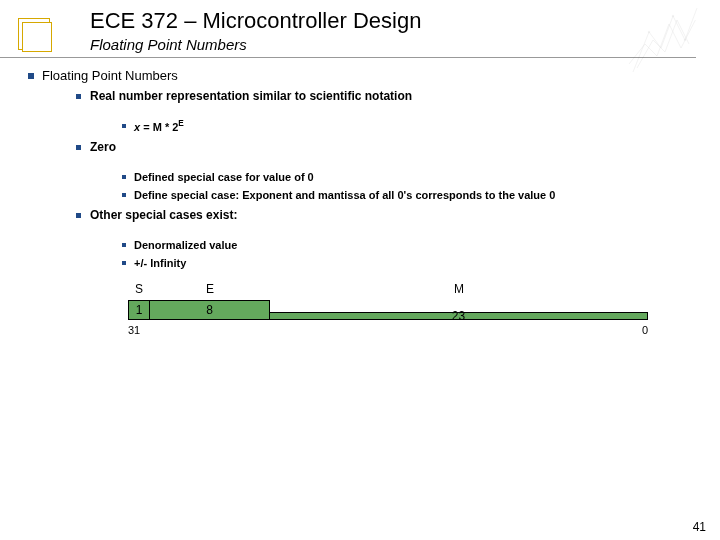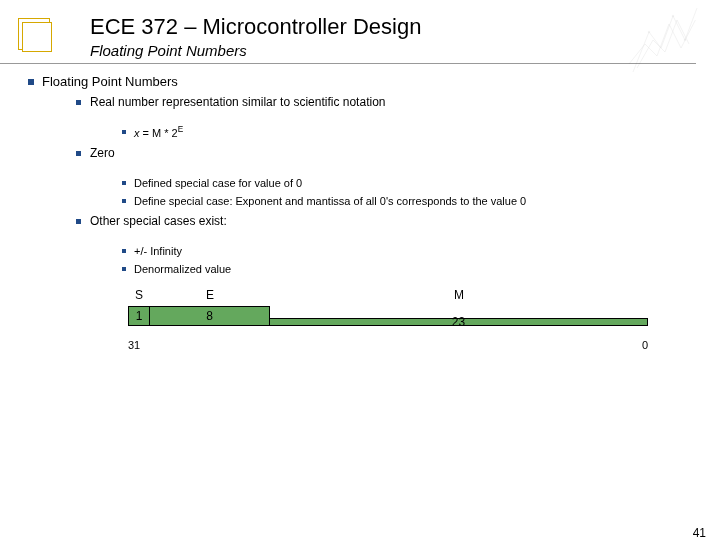--- a/index.html
+++ b/index.html
@@ -9,21 +9,21 @@
     background: #fff;
     font-family: Verdana, Geneva, sans-serif;
     font-size: 12px;
     color: #000;
     position: relative;
     overflow: hidden;
   }
   .slide-title {
     font-size: 22px;
     font-weight: 400;
-    padding: 14px 0 2px 90px;
+    padding: 8px 0 2px 90px;
   }
   .slide-subtitle {
     font-size: 15px;
     font-style: italic;
     padding: 0 0 4px 90px;
     border-bottom: 1px solid #999;
     margin-right: 24px;
   }
   .corner-box {
     position: absolute;
@@ -62,21 +62,21 @@
     content: "";
     position: absolute;
     left: -2px;
     top: 5px;
     width: 6px;
     height: 6px;
     background: #204a87;
   }
   .lvl1 > li > .lbl { font-size: 13px; font-weight: 400; }
   .lvl2 { margin-top: 6px; }
-  .lvl2 > li { padding-left: 22px; position: relative; margin-bottom: 6px; margin-left: 26px; }
+  .lvl2 > li { padding-left: 22px; position: relative; margin-bottom: 6px; margin-left: 26px; font-weight: bold; }
   .lvl2 > li::before {
     content: "";
     position: absolute;
     left: 8px;
     top: 5px;
     width: 5px;
     height: 5px;
     background: #204a87;
   }
   .lvl2 > li > .lbl { font-size: 12px; }
@@ -107,25 +107,25 @@
     border: 1px solid #000;
     background: #64a85d;
     display: flex;
     align-items: center;
     justify-content: center;
     font-size: 12px;
   }
   .box.s { width: 22px; }
   .box.e { width: 120px; border-left: none; }
   .box.m { width: 378px; border-left: none; margin-top: 12px; }
-  .bits-row { display: flex; width: 520px; justify-content: space-between; font-size: 11px; padding-top: 13px; }
+  .bits-row { display: flex; width: 520px; justify-content: space-between; font-size: 11px; padding-top: 4px; }
   .pg-num {
     position: absolute;
     right: 14px;
-    bottom: 0;
+    bottom: 6px;
     font-size: 12px;
   }
 </style>
 </head>
 <body>
 
 <div class="corner-box"></div>
 
 <svg class="bg-deco" viewBox="0 0 100 100">
   <g stroke="#555" stroke-width="0.5" fill="none">
@@ -159,22 +159,22 @@
         <li>
           <span class="lbl">Zero</span>
           <ul class="lvl3">
             <li><span class="lbl">Defined special case for value of 0</span></li>
             <li><span class="lbl">Define special case: Exponent and mantissa of all 0's corresponds to the value 0</span></li>
           </ul>
         </li>
         <li>
           <span class="lbl">Other special cases exist:</span>
           <ul class="lvl3">
+            <li><span class="lbl">Denormalized value</span></li>
             <li><span class="lbl">+/- Infinity</span></li>
-            <li><span class="lbl">Denormalized value</span></li>
           </ul>
         </li>
       </ul>
     </li>
   </ul>
 
   <div class="diagram">
     <div class="labels-row">
       <div class="s-lbl">S</div>
       <div class="e-lbl">E</div>

